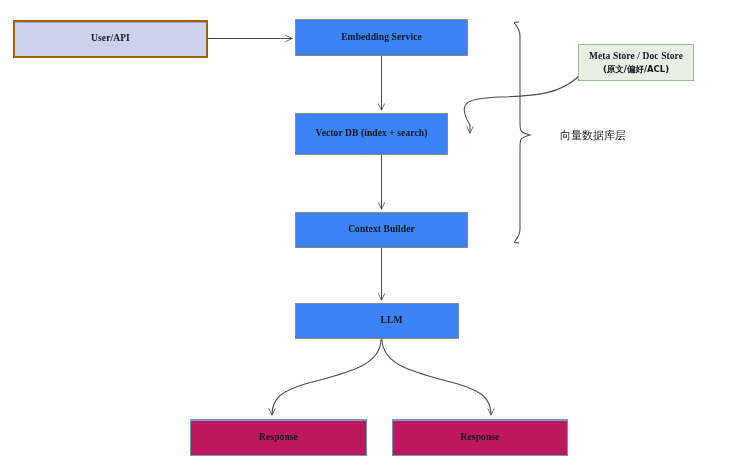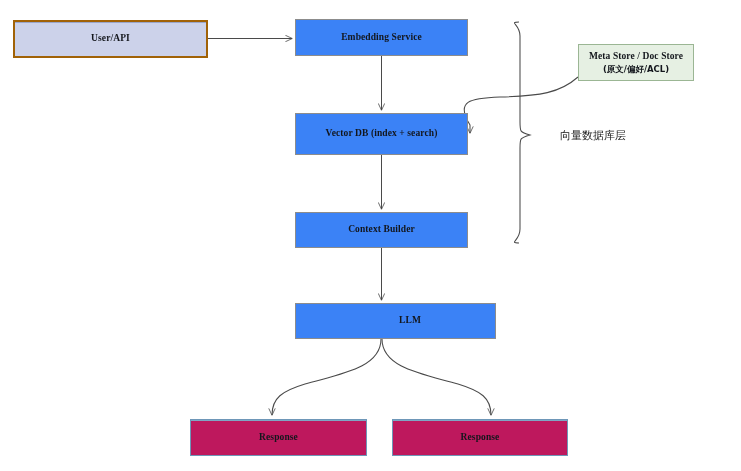--- a/index.html
+++ b/index.html
@@ -123,29 +123,29 @@
 
   <div class="node box-plain" style="left:295px; top:19px; width:173px; height:37px;">
     <span class="t1">Embedding Service</span>
   </div>
 
   <div class="node box-green" style="left:578px; top:44px; width:116px; height:37px;">
     <span class="t1">Meta Store / Doc Store</span>
     <span class="t2 cjk">(原文/偏好/ACL)</span>
   </div>
 
-  <div class="node box-plain" style="left:295px; top:113px; width:173px; height:42px;">
+  <div class="node box-plain" style="left:295px; top:113px; width:153px; height:42px;">
     <span class="t1">Vector DB (index + search)</span>
   </div>
 
   <div class="node box-plain" style="left:295px; top:212px; width:173px; height:36px;">
     <span class="t1">Context Builder</span>
   </div>
 
-  <div class="node box-plain" style="left:295px; top:303px; width:201px; height:36px;padding-left:29px;">
+  <div class="node box-plain" style="left:295px; top:303px; width:164px; height:36px;padding-left:29px;">
     <span class="t1">LLM</span>
   </div>
 
   <div class="node box-blue" style="left:190px; top:419px; width:177px; height:37px;">
     <span class="t1">Response</span>
   </div>
 
   <div class="node box-blue" style="left:392px; top:419px; width:176px; height:37px;">
     <span class="t1">Response</span>
   </div>

